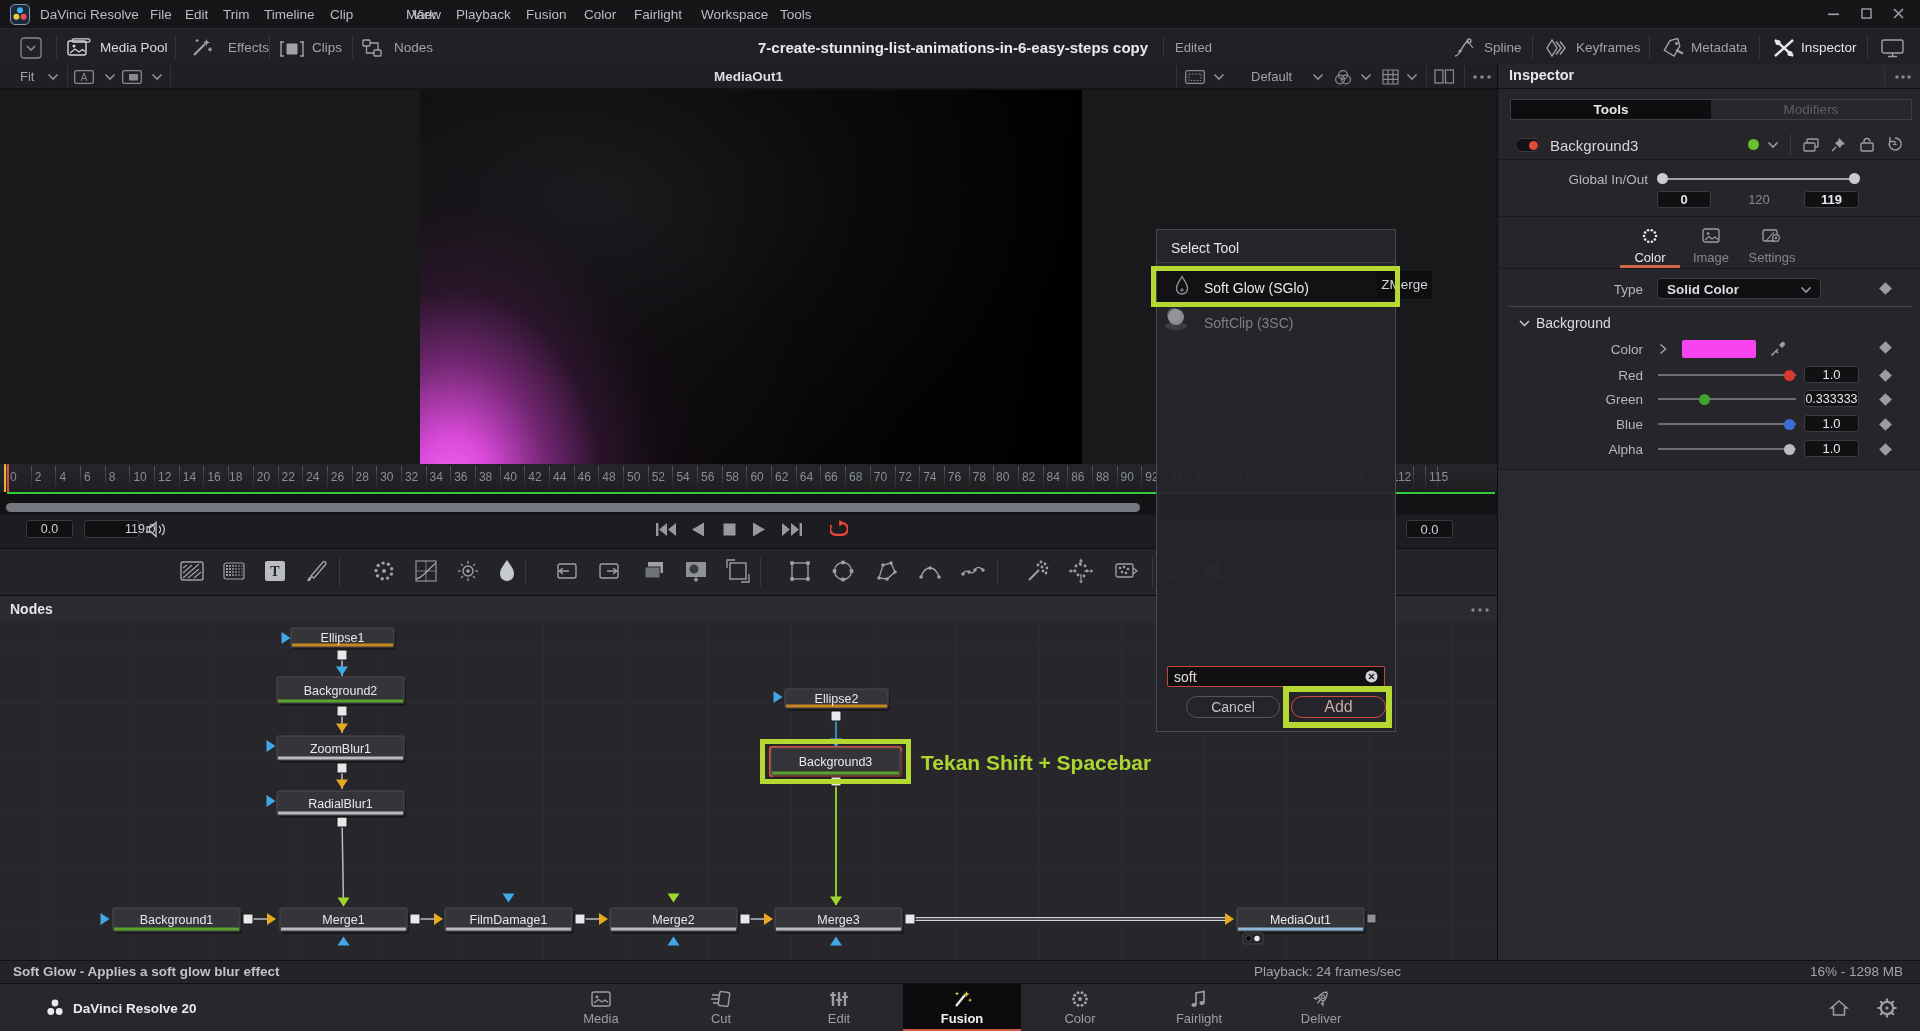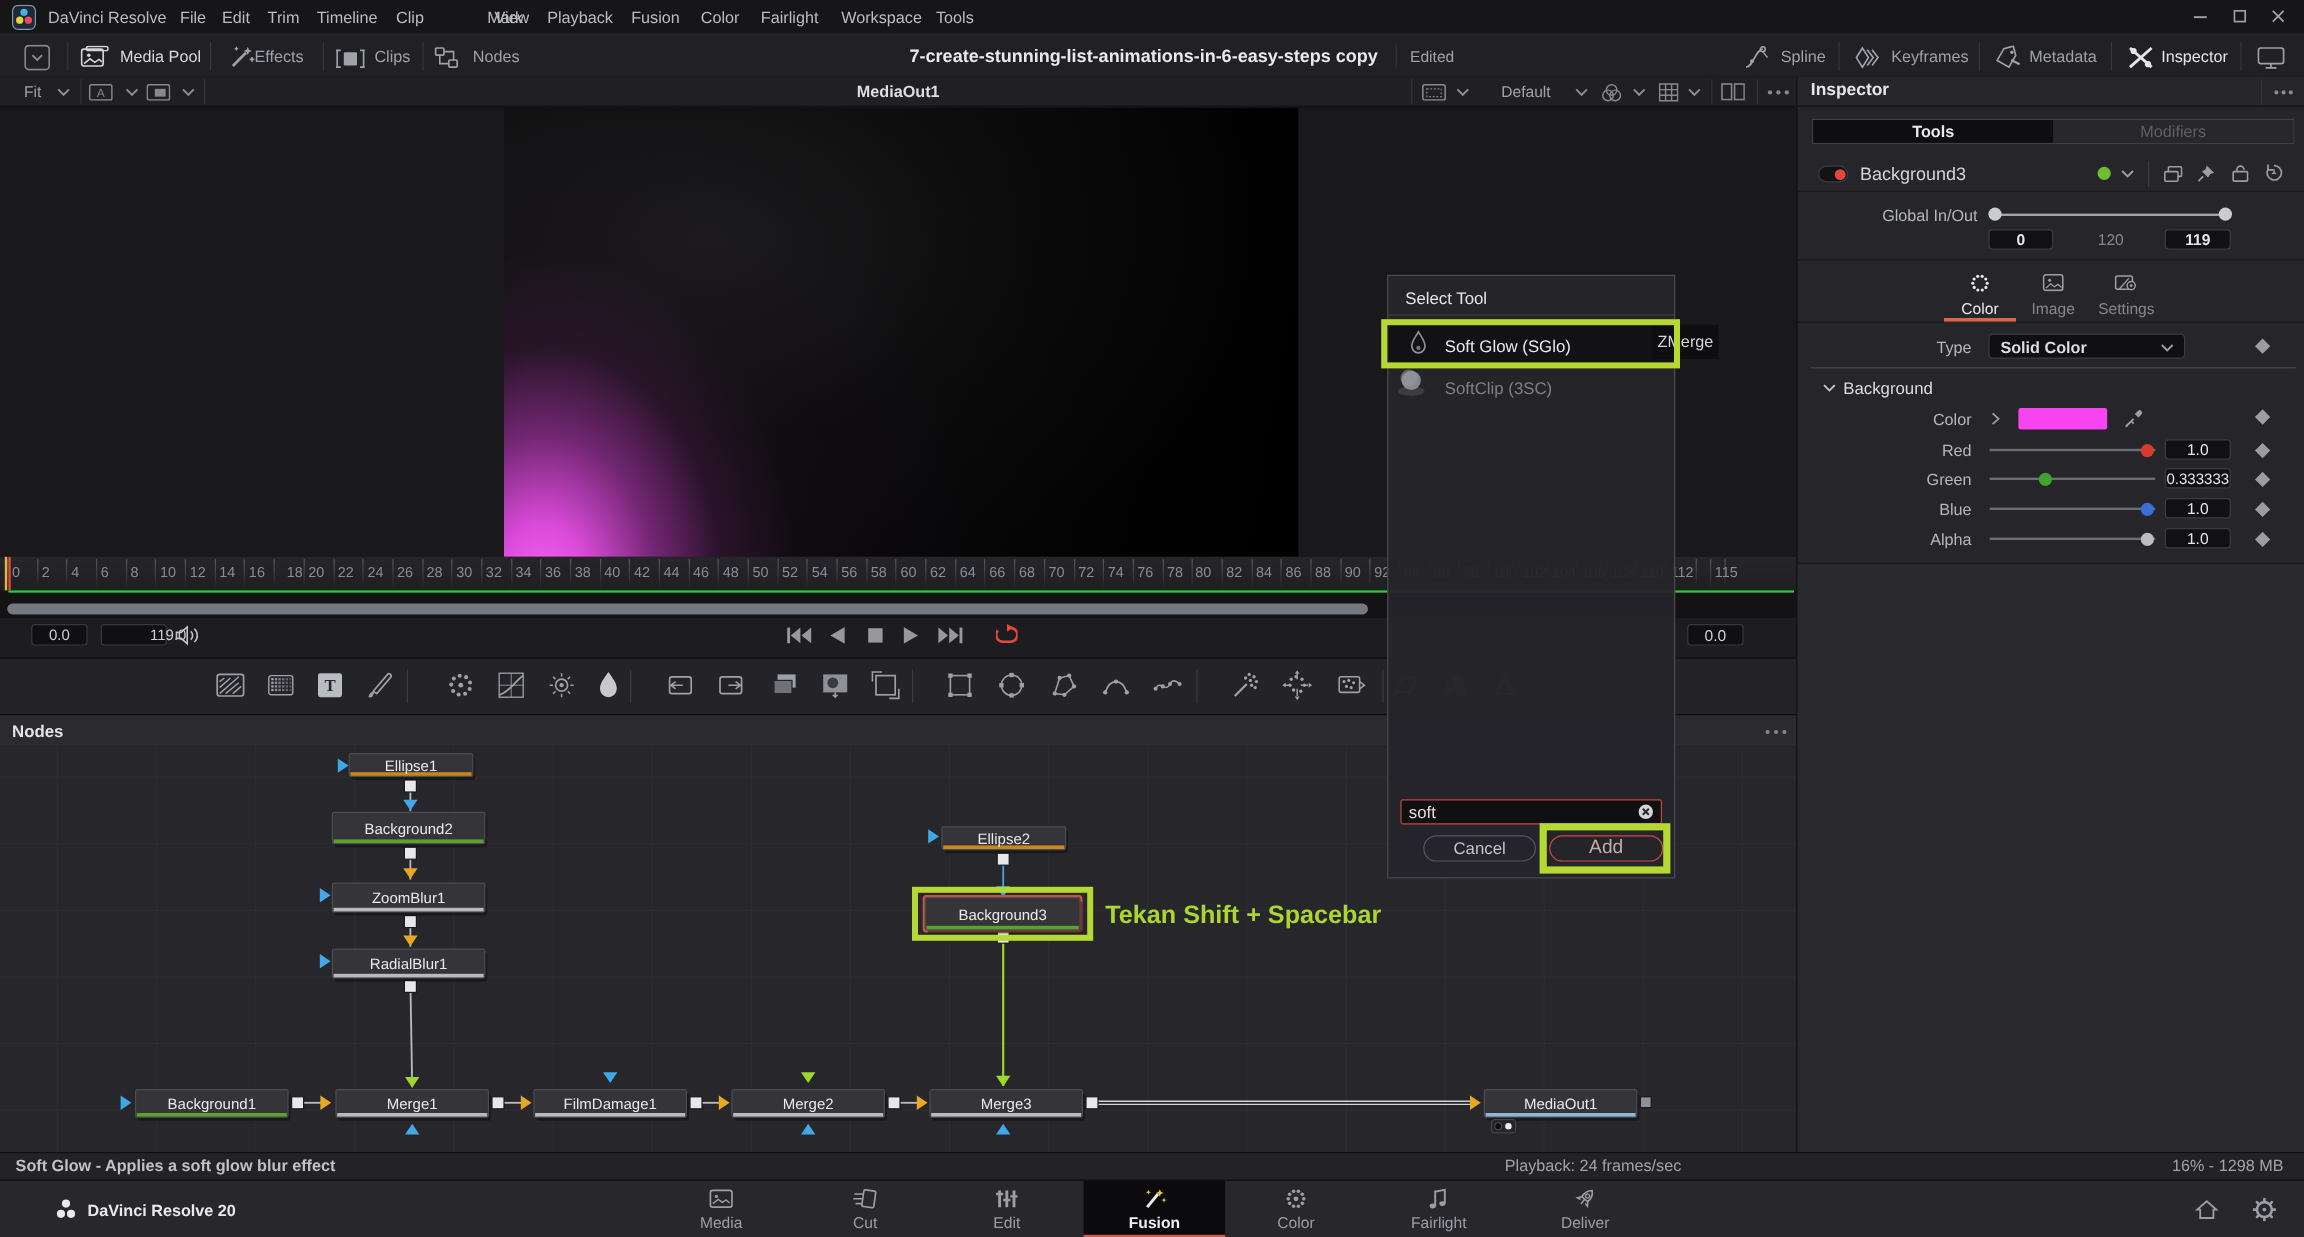--- a/index.html
+++ b/index.html
@@ -93,21 +93,21 @@
       <path d="M3 15 l5 -4 4 3 3.5 -2.5 2.5 2" stroke="#d3d5d9" stroke-width="1.3" fill="none"></path>
     </svg>
     <span class="lbl" style="left:100px;color:#d8dade;">Media Pool</span>
     <div class="sep2" style="left:175px;"></div>
     <svg class="ic abs" style="left:190px;top:8px;" width="24" height="22" viewBox="0 0 24 22">
       <path d="M4 18 L15 7" stroke="#9fa2a8" stroke-width="2.2"></path>
       <path d="M16.5 2 l1 2.5 2.5 1 -2.5 1 -1 2.5 -1 -2.5 -2.5 -1 2.5 -1z" fill="#9fa2a8"></path>
       <path d="M20 10.5 v4 M18 12.5 h4" stroke="#9fa2a8" stroke-width="1.4"></path>
       <path d="M7 2 v3 M5.5 3.5 h3" stroke="#9fa2a8" stroke-width="1.2"></path>
     </svg>
-    <span class="lbl" style="left:212px;">Effects</span>
+    <span class="lbl" style="left:228px;">Effects</span>
     <div class="sep2" style="left:269px;"></div>
     <svg class="ic abs" style="left:279px;top:11px;" width="26" height="18" viewBox="0 0 26 18">
       <path d="M2 2 v14 M1 2 h4 M1 16 h4" stroke="#9fa2a8" stroke-width="1.4" fill="none"></path>
       <path d="M24 2 v14 M25 2 h-4 M25 16 h-4" stroke="#9fa2a8" stroke-width="1.4" fill="none"></path>
       <rect x="7.5" y="3.5" width="11" height="11" rx="1" fill="#9fa2a8"></rect>
     </svg>
     <span class="lbl" style="left:312px;">Clips</span>
     <div class="sep2" style="left:352px;"></div>
     <svg class="ic abs" style="left:361px;top:9px;" width="24" height="20" viewBox="0 0 24 20">
       <rect x="2" y="2" width="7" height="6" rx="1" fill="none" stroke="#9fa2a8" stroke-width="1.4"></rect>
@@ -227,21 +227,21 @@
     <div class="tnum" style="left:108.7px;">8</div>
     <div class="tick" style="left:129.4px;"></div>
     <div class="tnum" style="left:133.4px;">10</div>
     <div class="tick" style="left:154.1px;"></div>
     <div class="tnum" style="left:158.1px;">12</div>
     <div class="tick" style="left:178.8px;"></div>
     <div class="tnum" style="left:182.8px;">14</div>
     <div class="tick" style="left:203.4px;"></div>
     <div class="tnum" style="left:207.4px;">16</div>
     <div class="tick" style="left:228.1px;"></div>
-    <div class="tnum" style="left:239px;">18</div>
+    <div class="tnum" style="left:229px;">18</div>
     <div class="tick" style="left:252.8px;"></div>
     <div class="tnum" style="left:256.8px;">20</div>
     <div class="tick" style="left:277.5px;"></div>
     <div class="tnum" style="left:281.5px;">22</div>
     <div class="tick" style="left:302.2px;"></div>
     <div class="tnum" style="left:306.2px;">24</div>
     <div class="tick" style="left:326.8px;"></div>
     <div class="tnum" style="left:330.8px;">26</div>
     <div class="tick" style="left:351.5px;"></div>
     <div class="tnum" style="left:355.5px;">28</div>

